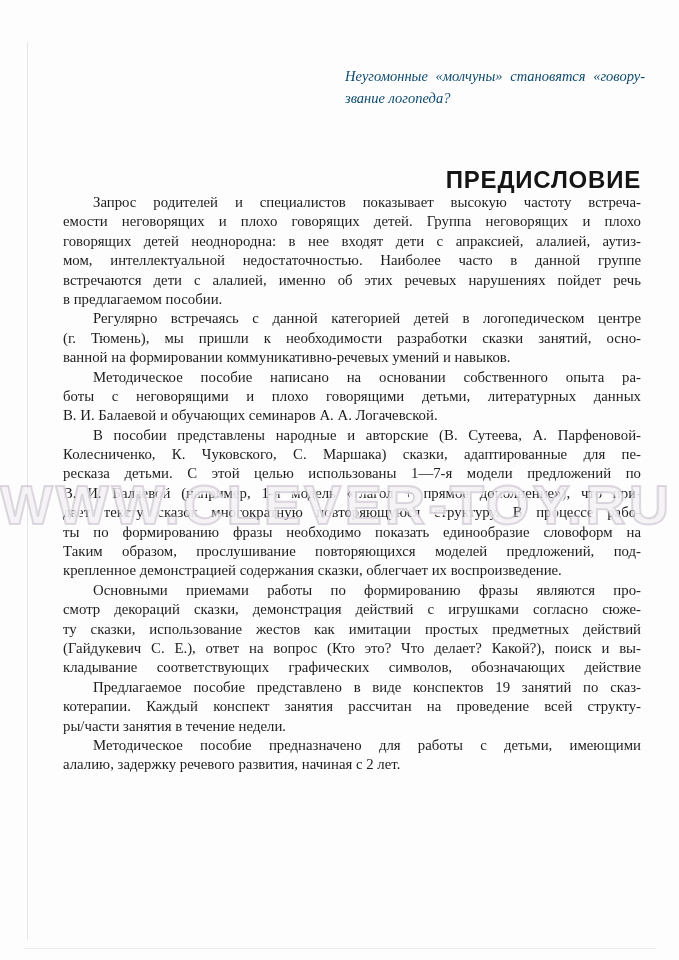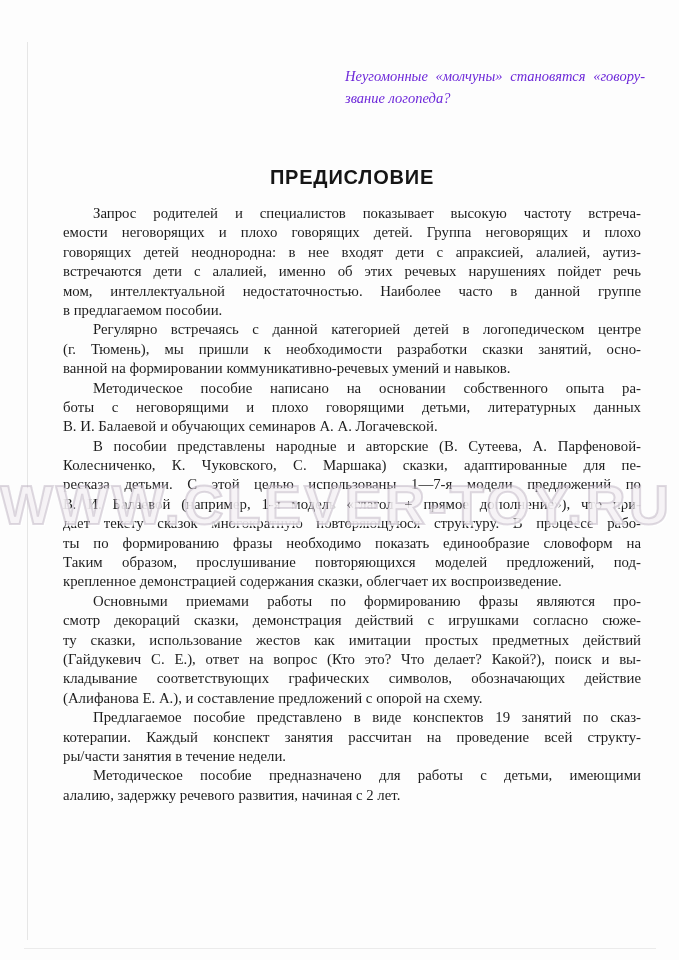--- a/index.html
+++ b/index.html
@@ -27,38 +27,38 @@
     background: #ebebeb;
   }
 
   .epigraph {
     position: absolute;
     left: 345px; top: 66px;
     width: 300px;
     font-style: italic;
     font-size: 14.5px;
     line-height: 21.6px;
-    color: #6d28d9;
+    color: #0c4a6e;
   }
 
   .heading {
     position: absolute;
     left: 63px; top: 166px;
     width: 578px;
-    text-align: center;
+    text-align: right;
     font-family: "Liberation Sans", sans-serif;
     font-weight: bold;
-    font-size: 20px;
+    font-size: 24px;
     letter-spacing: 0.8px;
     color: #151515;
   }
 
   .body-text {
     position: absolute;
-    left: 63px; top: 204px;
+    left: 63px; top: 193px;
     width: 578px;
     font-size: 14.8px;
     line-height: 19.4px;
     color: #1d1d1d;
   }
 
   .line {
     text-align: justify;
     text-align-last: justify;
     height: 19.4px;
@@ -98,22 +98,22 @@
       <div class="line last">звание логопеда?</div>
     </div>
 
   <div class="heading">ПРЕДИСЛОВИЕ</div>
 
   <div class="body-text">
       <div class="paragraph">
         <div class="line first">Запрос родителей и специалистов показывает высокую частоту встреча-</div>
         <div class="line">емости неговорящих и плохо говорящих детей. Группа неговорящих и плохо</div>
         <div class="line">говорящих детей неоднородна: в нее входят дети с апраксией, алалией, аутиз-</div>
+        <div class="line">мом, интеллектуальной недостаточностью. Наиболее часто в данной группе</div>
         <div class="line">встречаются дети с алалией, именно об этих речевых нарушениях пойдет речь</div>
-        <div class="line">мом, интеллектуальной недостаточностью. Наиболее часто в данной группе</div>
         <div class="line last">в предлагаемом пособии.</div>
       </div>
       <div class="paragraph">
         <div class="line first">Регулярно встречаясь с данной категорией детей в логопедическом центре</div>
         <div class="line">(г. Тюмень), мы пришли к необходимости разработки сказки занятий, осно-</div>
         <div class="line last">ванной на формировании коммуникативно-речевых умений и навыков.</div>
       </div>
       <div class="paragraph">
         <div class="line first">Методическое пособие написано на основании собственного опыта ра-</div>
         <div class="line">боты с неговорящими и плохо говорящими детьми, литературных данных</div>
@@ -128,21 +128,20 @@
         <div class="line">ты по формированию фразы необходимо показать единообразие словоформ на</div>
         <div class="line">Таким образом, прослушивание повторяющихся моделей предложений, под-</div>
         <div class="line last">крепленное демонстрацией содержания сказки, облегчает их воспроизведение.</div>
       </div>
       <div class="paragraph">
         <div class="line first">Основными приемами работы по формированию фразы являются про-</div>
         <div class="line">смотр декораций сказки, демонстрация действий с игрушками согласно сюже-</div>
         <div class="line">ту сказки, использование жестов как имитации простых предметных действий</div>
         <div class="line">(Гайдукевич С. Е.), ответ на вопрос (Кто это? Что делает? Какой?), поиск и вы-</div>
         <div class="line">кладывание соответствующих графических символов, обозначающих действие</div>
-        <div class="line last">(Алифанова Е. А.), и составление предложений с опорой на схему.</div>
       </div>
       <div class="paragraph">
         <div class="line first">Предлагаемое пособие представлено в виде конспектов 19 занятий по сказ-</div>
         <div class="line">котерапии. Каждый конспект занятия рассчитан на проведение всей структу-</div>
         <div class="line last">ры/части занятия в течение недели.</div>
       </div>
       <div class="paragraph">
         <div class="line first">Методическое пособие предназначено для работы с детьми, имеющими</div>
         <div class="line last">алалию, задержку речевого развития, начиная с 2 лет.</div>
       </div>

